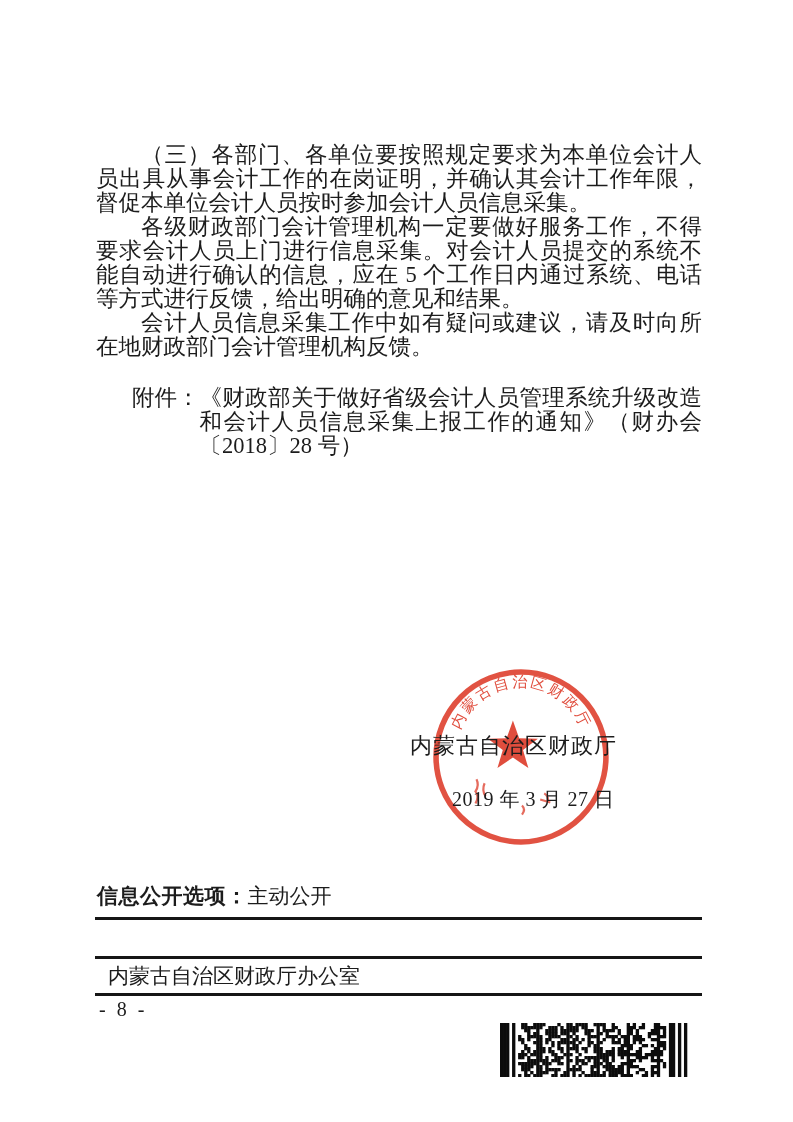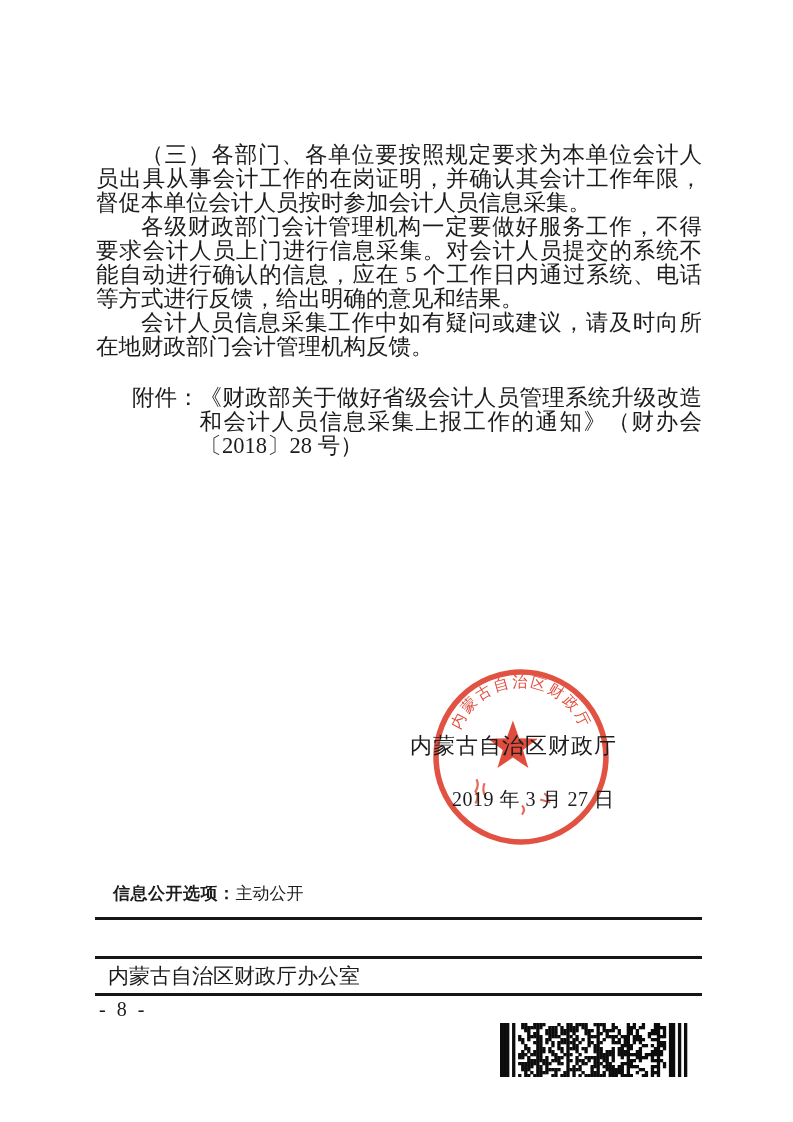--- a/index.html
+++ b/index.html
@@ -35,22 +35,22 @@
   .sig-org {
     position:absolute; left:410px; top:731px;
     font-size:22px; letter-spacing:1px; white-space:nowrap;
   }
   .sig-date {
     position:absolute; left:452px; top:786px;
     font-size:20px; letter-spacing:0.5px; white-space:nowrap;
   }
   
   .disclosure-row {
-    position:absolute; left:113px; top:882px;
-    font-size:17px; white-space:nowrap;
+    position:absolute; left:97px; top:882px;
+    font-size:21px; white-space:nowrap;
   }
   .disclosure-row .lbl {
     font-family:"Liberation Sans", sans-serif;
     font-weight:bold; letter-spacing:0.5px;
   }
   .rule { position:absolute; left:95px; width:607px; height:2.5px; background:#161616; }
   .rule-1 { top:917px; }
   .rule-2 { top:956px; }
   .rule-3 { top:993px; }
   .cc-row {

